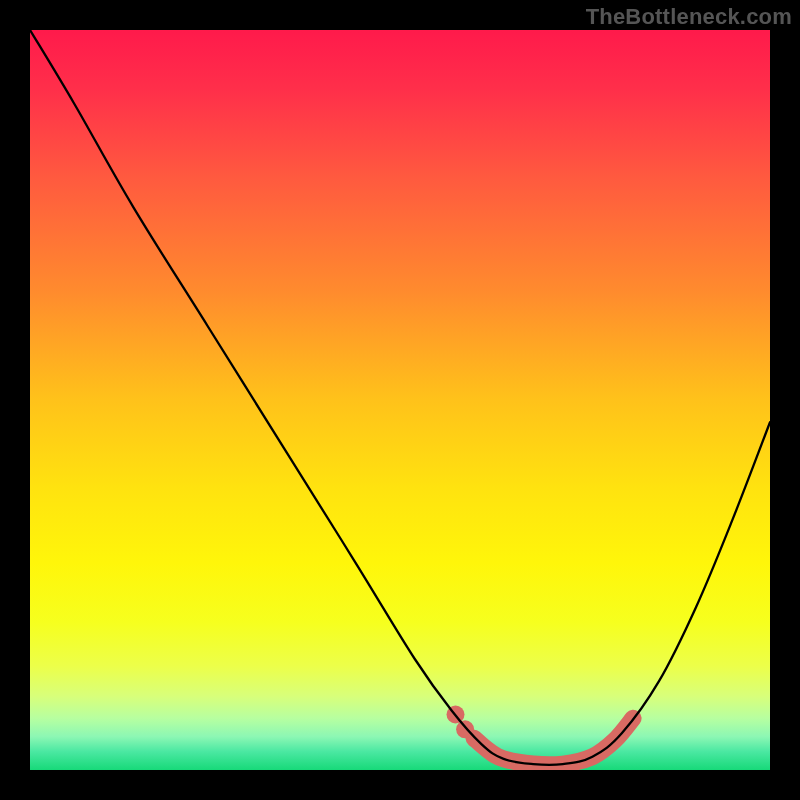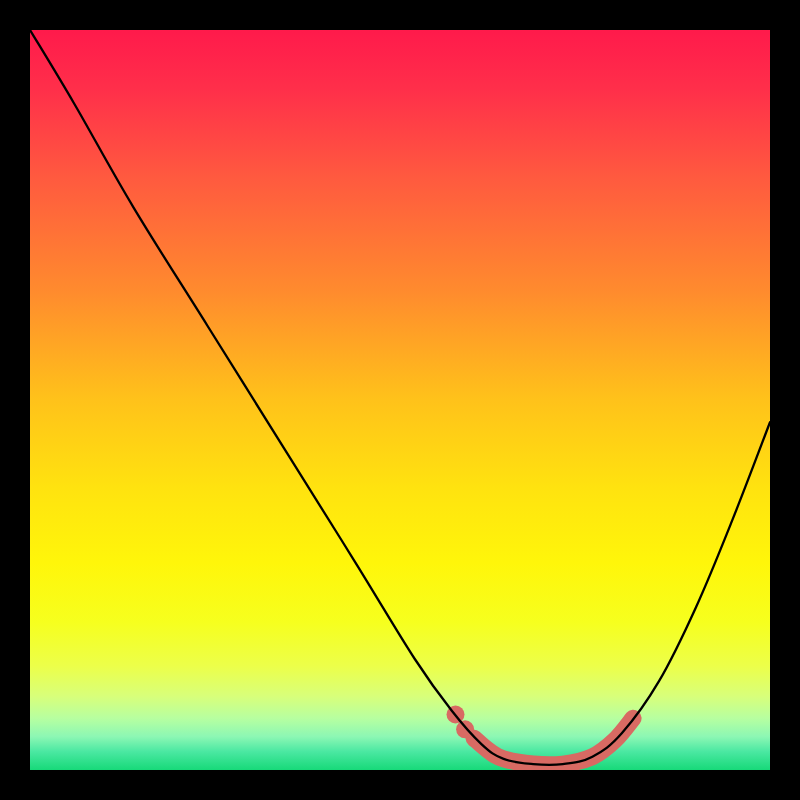--- a/index.html
+++ b/index.html
@@ -65,13 +65,14 @@
             <stop offset="100%" stop-color="#17d979"></stop>
           </linearGradient>
         </defs>
         <rect x="0" y="0" width="740" height="740" fill="url(#bg-grad)"></rect>
         <path d="M 444 708.18 C 446.664 710.4444, 453.472 717.0304, 458.8 720.76 C 464.12800000000004 724.4896, 465.608 726.5024, 473.6 728.9 C 481.59200000000004 731.2976, 492.54400000000004 733.1476, 503.20000000000005 734.08 C 513.856 735.0124000000001, 522.144 735.412, 532.8 734.08 C 543.4559999999999 732.748, 553.076 730.9423999999999, 562.4 726.68 C 571.7239999999999 722.4176, 577.274 717.3263999999999, 584.6 710.4 C 591.926 703.4736, 599.77 692.196, 603.0999999999999 688.2" fill="none" stroke="#d86a63" stroke-width="17" stroke-linecap="round" stroke-linejoin="round"></path>
         <circle cx="425.49999999999994" cy="684.5" r="9" fill="#d86a63"></circle>
         <circle cx="435.11999999999995" cy="699.3" r="9" fill="#d86a63"></circle>
         <path d="M 0 0 C 7.991999999999999 13.32, 25.752 42.032, 44.4 74 C 63.048 105.968, 79.62400000000001 137.64000000000001, 103.60000000000001 177.60000000000002 C 127.57600000000001 217.56000000000003, 150.95999999999998 253.376, 177.6 296 C 204.24 338.62399999999997, 224.96 371.776, 251.60000000000002 414.4 C 278.24 457.02399999999994, 301.624 494.17199999999997, 325.6 532.8 C 349.576 571.428, 367.48400000000004 602.36, 384.8 629 C 402.116 655.64, 409.81199999999995 665.482, 421.79999999999995 680.8 C 433.78799999999995 696.1179999999999, 442.07599999999996 705.442, 451.4 714.1 C 460.724 722.758, 464.276 725.3036, 473.6 728.9 C 482.92400000000004 732.4964, 492.54400000000004 733.1476, 503.20000000000005 734.08 C 513.856 735.0124000000001, 522.144 735.412, 532.8 734.08 C 543.4559999999999 732.748, 551.7439999999999 732.2744, 562.4 726.68 C 573.056 721.0855999999999, 580.012 716.5864, 592 703 C 603.988 689.4136, 615.68 673.844, 629 651.2 C 642.32 628.556, 652.68 606.504, 666 577.2 C 679.32 547.8960000000001, 689.68 521.6999999999999, 703 488.4 C 716.32 455.09999999999997, 733.34 409.516, 740 392.20000000000005" fill="none" stroke="#000000" stroke-width="2.3" stroke-linecap="round" stroke-linejoin="round"></path>
       </svg>
   </div>
+  <div class="watermark">TheBottleneck.com</div>
 </div>
 
 </body></html>

